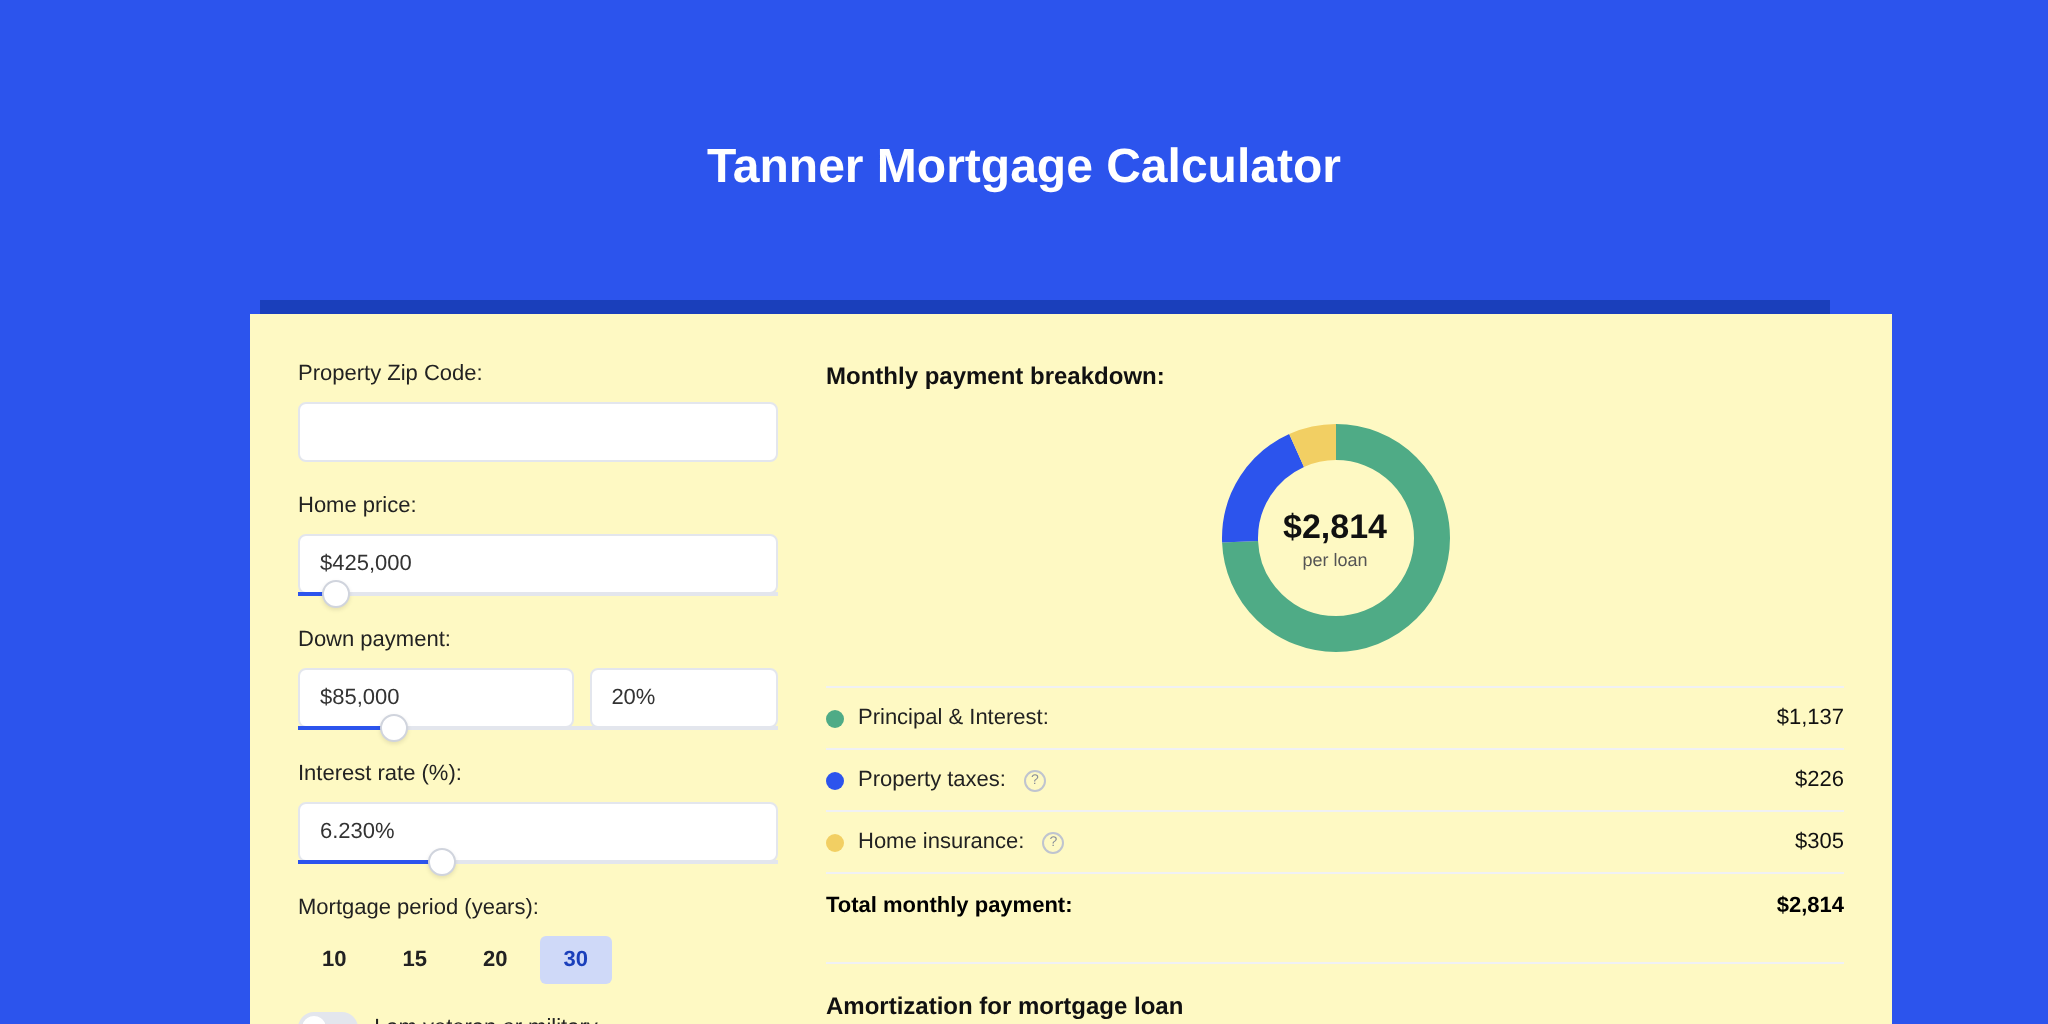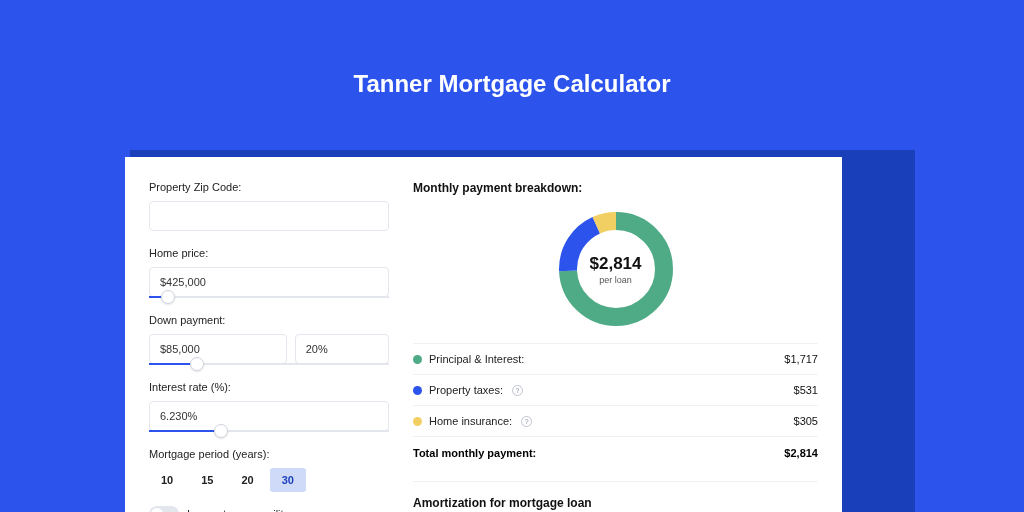--- a/index.html
+++ b/index.html
@@ -1,20 +1,20 @@
 <!DOCTYPE html>
 <html><head>
 <meta charset="utf-8">
 <style>
   * { box-sizing: border-box; margin: 0; padding: 0; }
   html, body { width: 1024px; height: 512px; overflow: hidden; font-family: -apple-system, BlinkMacSystemFont, "Segoe UI", Arial, sans-serif; }
   .bg { width: 1024px; height: 512px; background: #2c54ed; position: relative; }
   .title { color: #fff; font-size: 24px; font-weight: 700; text-align: center; padding-top: 70px; padding-bottom: 28px; }
   .shadow { position: absolute; left: 130px; top: 150px; width: 785px; height: 362px; background: #1a3fbb; }
-  .card { position: absolute; left: 125px; top: 157px; width: 717px; height: 355px; background: #ffffff; padding: 24px; }
+  .card { position: absolute; left: 125px; top: 157px; width: 821px; height: 355px; background: #fef9c3; padding: 24px; }
   .cols { display: flex; gap: 24px; height: 100%; }
   .left { width: 240px; flex-shrink: 0; }
   .right { flex: 1; display: flex; flex-direction: column; }
   .field-label { font-size: 11px; color: #222; margin-bottom: 8px; display: block; }
   .input { width: 100%; border: 1px solid #e3e6ed; border-radius: 4px; padding: 8px 10px; font-size: 11px; color: #333; background: #fff; }
   .field-group { margin-bottom: 16px; position: relative; }
   .slider-track { position: relative; height: 2px; background: #e3e6ed; margin-top: -1px; }
   .slider-fill { position: absolute; left: 0; top: 0; height: 2px; background: #2c54ed; }
   .slider-thumb { position: absolute; top: -6px; width: 14px; height: 14px; background: #fff; border: 1px solid #d0d4dd; border-radius: 50%; box-shadow: 0 1px 2px rgba(0,0,0,0.1); cursor: pointer; }
   .dp-row { display: flex; gap: 8px; align-items: center; }
@@ -126,29 +126,29 @@
             </div>
           </div>
         </div>
 
         <div class="legend">
             <div class="legend-row">
               <div class="legend-left">
                 <span class="dot" style="background: rgb(79, 171, 134);"></span>
                 <span class="legend-label">Principal &amp; Interest:</span>
               </div>
-              <span class="legend-val">$1,717</span>
+              <span class="legend-val">$1,137</span>
             </div>
             <div class="legend-row">
               <div class="legend-left">
                 <span class="dot" style="background: rgb(44, 84, 237);"></span>
                 <span class="legend-label">Property taxes:</span>
                 <span class="info-icon">?</span>
               </div>
-              <span class="legend-val">$531</span>
+              <span class="legend-val">$226</span>
             </div>
             <div class="legend-row">
               <div class="legend-left">
                 <span class="dot" style="background: rgb(242, 207, 99);"></span>
                 <span class="legend-label">Home insurance:</span>
                 <span class="info-icon">?</span>
               </div>
               <span class="legend-val">$305</span>
             </div>
           </div>

